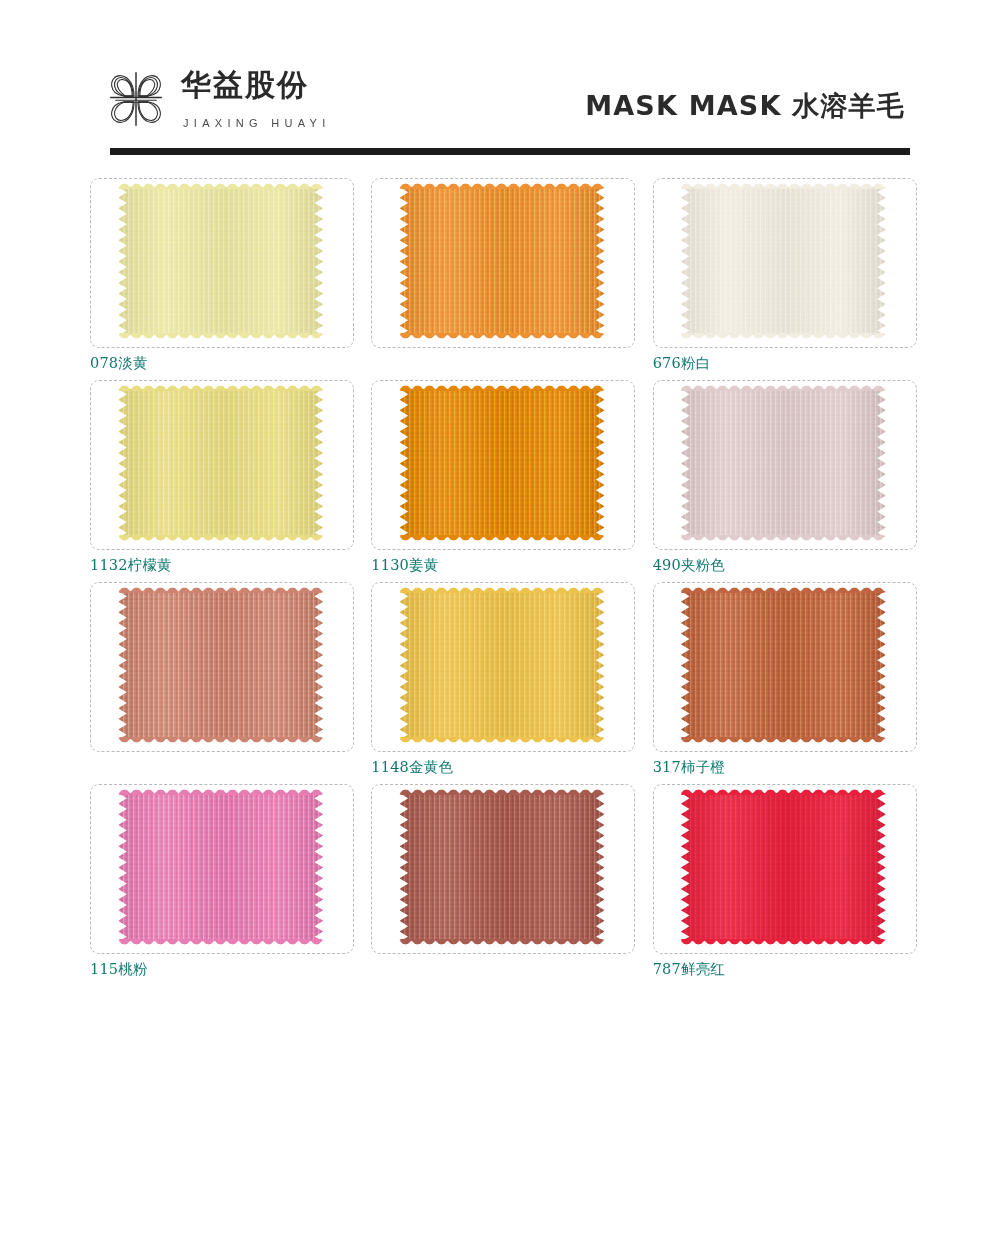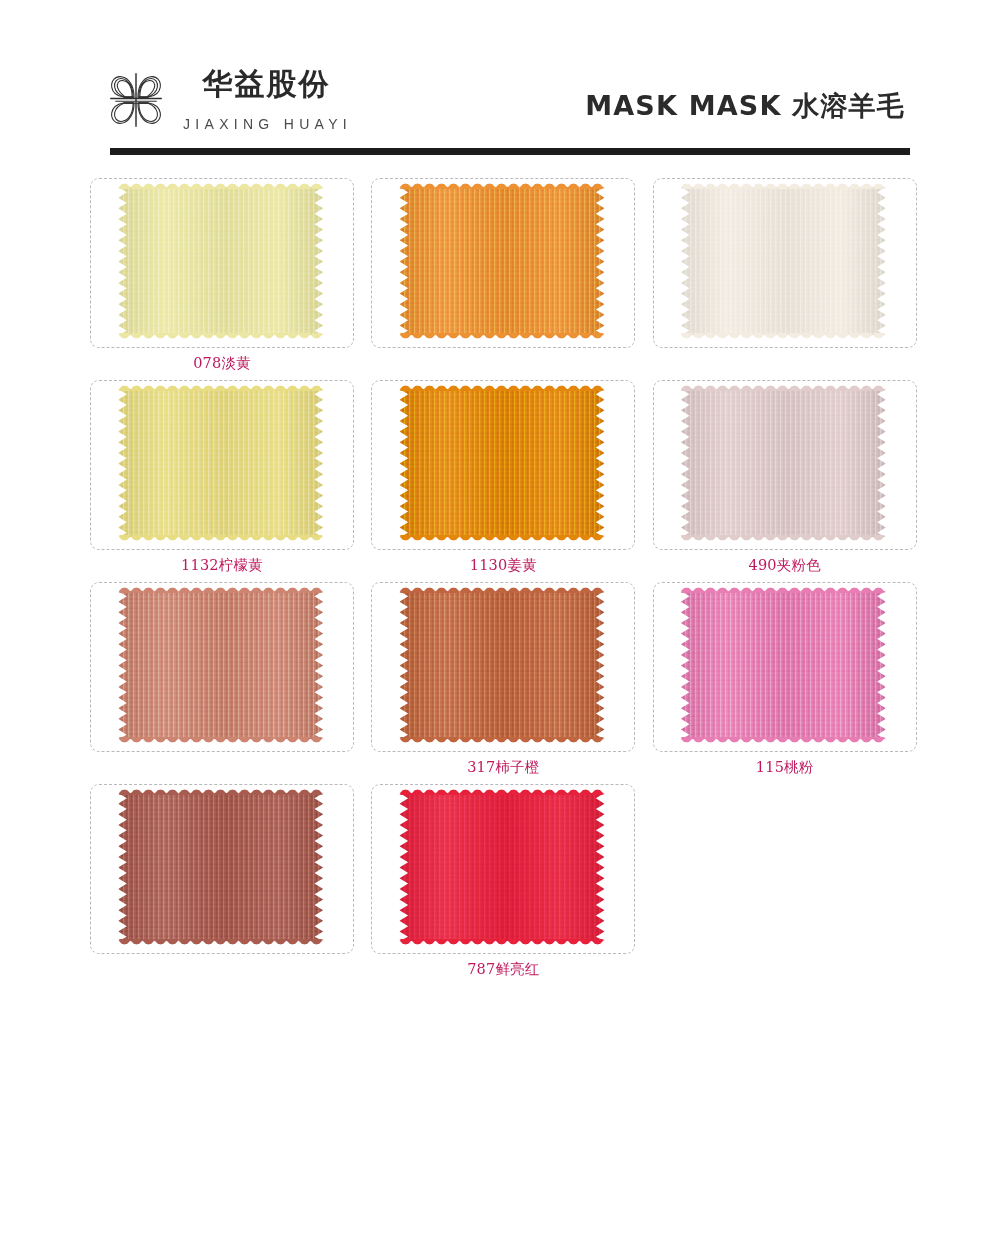--- a/index.html
+++ b/index.html
@@ -23,33 +23,32 @@
     left: 105px; top: 68px;
     display: flex;
     align-items: center;
   }
   .logo-mark { width: 62px; height: 62px; flex: 0 0 62px; }
   .logo-text {
     margin-left: 14px;
     display: flex;
     flex-direction: column;
     justify-content: center;
-    text-align: center;
   }
   .logo-cn {
     font-family: "DejaVu Sans", sans-serif;
     font-size: 30px;
     letter-spacing: 2px;
     color: #2a2a2a;
     font-weight: 700;
     line-height: 1.05;
   }
   .logo-en {
     font-family: "Liberation Sans", sans-serif;
-    font-size: 14px;
+    font-size: 11px;
     letter-spacing: 5.3px;
     color: #4a4a4a;
     margin-top: 16px;
     padding-left: 2px;
   }
   .header-title {
     position: absolute;
     right: 95px; top: 88px;
     font-family: "DejaVu Sans", sans-serif;
     font-size: 27px;
@@ -160,24 +159,23 @@
     -webkit-mask-image: radial-gradient(circle at 6px 9px, #000 5.4px, transparent 5.6px);
     mask-image: radial-gradient(circle at 6px 9px, #000 5.4px, transparent 5.6px);
   }
   .swatch-edge-bot { bottom: -7px; }
 
   .swatch-label {
     position: absolute;
     left: 6px;
     top: 176px;
     width: 264px;
-    text-align: center;
     font-family: "DejaVu Serif", "Liberation Serif", serif;
     font-size: 14.5px;
-    color: #be185d;
+    color: #0f766e;
     letter-spacing: 0.2px;
     white-space: nowrap;
   }
 </style>
 </head>
 <body>
 
 <div class="header">
 
   <div class="logo-block">
@@ -231,20 +229,21 @@
         <div class="swatch-edge-bot" style="--c: #ed9133;"></div>
       </div>
     </div>
     <div class="cell">
       <div class="cell-frame"></div>
       <div class="swatch-wrap" style="--c: #f2ece1;">
         <div class="swatch-body" style="--c: #f2ece1;"></div>
         <div class="swatch-edge-top" style="--c: #f2ece1;"></div>
         <div class="swatch-edge-bot" style="--c: #f2ece1;"></div>
       </div>
+      <div class="swatch-label">676粉白</div>
     </div>
     <div class="cell">
       <div class="cell-frame"></div>
       <div class="swatch-wrap" style="--c: #e9dd83;">
         <div class="swatch-body" style="--c: #e9dd83;"></div>
         <div class="swatch-edge-top" style="--c: #e9dd83;"></div>
         <div class="swatch-edge-bot" style="--c: #e9dd83;"></div>
       </div>
       <div class="swatch-label">1132柠檬黄</div>
     </div>
@@ -269,20 +268,29 @@
     <div class="cell">
       <div class="cell-frame"></div>
       <div class="swatch-wrap" style="--c: #cd8470;">
         <div class="swatch-body" style="--c: #cd8470;"></div>
         <div class="swatch-edge-top" style="--c: #cd8470;"></div>
         <div class="swatch-edge-bot" style="--c: #cd8470;"></div>
       </div>
     </div>
     <div class="cell">
       <div class="cell-frame"></div>
+      <div class="swatch-wrap" style="--c: #edc24d;">
+        <div class="swatch-body" style="--c: #edc24d;"></div>
+        <div class="swatch-edge-top" style="--c: #edc24d;"></div>
+        <div class="swatch-edge-bot" style="--c: #edc24d;"></div>
+      </div>
+      <div class="swatch-label">1148金黄色</div>
+    </div>
+    <div class="cell">
+      <div class="cell-frame"></div>
       <div class="swatch-wrap" style="--c: #c0653f;">
         <div class="swatch-body" style="--c: #c0653f;"></div>
         <div class="swatch-edge-top" style="--c: #c0653f;"></div>
         <div class="swatch-edge-bot" style="--c: #c0653f;"></div>
       </div>
       <div class="swatch-label">317柿子橙</div>
     </div>
     <div class="cell">
       <div class="cell-frame"></div>
       <div class="swatch-wrap" style="--c: #e87db4;">

